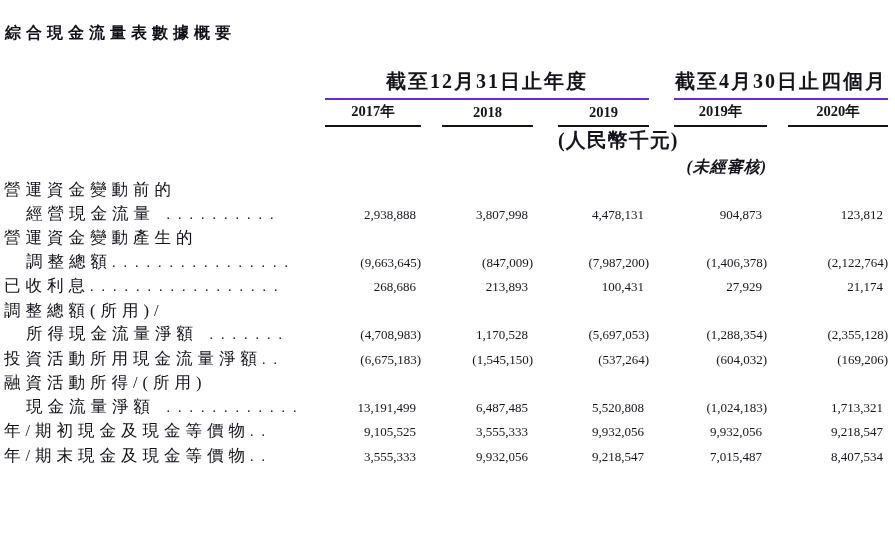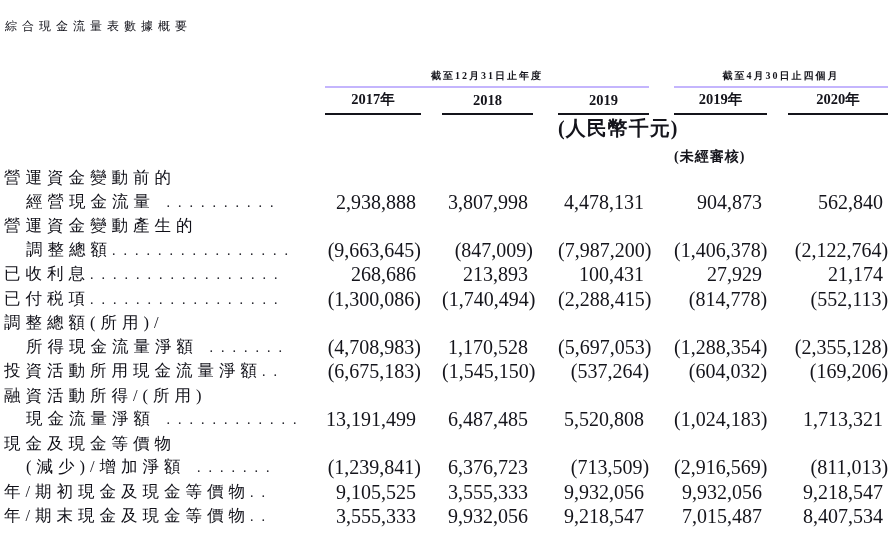--- a/index.html
+++ b/index.html
@@ -4,23 +4,23 @@
 <style>
   html, body { margin: 0; padding: 0; background: #ffffff; }
   body {
     width: 895px; height: 534px; overflow: hidden;
     font-family: "Liberation Serif", "DejaVu Serif", serif;
     color: #14141b;
   }
   .page { width: 895px; height: 534px; position: relative; }
 
   .doc-title {
-    margin: 15px 0 0 5px;
-    font-size: 12px;
-    font-weight: normal;
+    margin: 22px 0 0 5px;
+    font-size: 16px;
+    font-weight: bold;
     letter-spacing: 5px;
     line-height: 22px;
     color: #101018;
   }
 
   table.cashflow {
     border-collapse: collapse;
     table-layout: fixed;
     width: 884px;
     margin: 24px 0 0 4px;
@@ -34,24 +34,24 @@
   col.c-gG { width: 25px; }
   col.c-n4 { width: 93px; }
   col.c-s3 { width: 21px; }
   col.c-n5 { width: 100px; }
 
   th, td { padding: 0; vertical-align: bottom; font-weight: normal; }
 
   tr.group-row { height: 26px; }
   th.grp {
     font-weight: bold;
-    font-size: 10px;
+    font-size: 20px;
     letter-spacing: 2px;
     text-align: center;
-    border-bottom: 2px solid #c4b5fd;
+    border-bottom: 2px solid #6d28d9;
     padding-bottom: 3px;
     white-space: nowrap;
   }
   tr.years-row { height: 27px; }
   th.yr {
     font-weight: bold;
     font-size: 14.5px;
     text-align: center;
     border-bottom: 2px solid #14141b;
     padding-bottom: 4px;
@@ -61,23 +61,24 @@
   td.unit {
     font-weight: bold;
     font-size: 20px;
     letter-spacing: 1px;
     text-align: center;
     white-space: nowrap;
   }
   tr.unaudited-row { height: 24px; }
   td.unaudited {
     font-weight: bold;
-    font-size: 14px;
+    font-style: italic;
+    font-size: 16px;
     letter-spacing: 1px;
-    text-align: left;
+    text-align: right;
     white-space: nowrap;
   }
 
   tbody tr.r1 { height: 23px; }
   tbody tr.r2 { height: 47px; }
 
   td.lbl {
     font-size: 16.5px;
     letter-spacing: 5px;
     line-height: 23.5px;
@@ -86,21 +87,21 @@
   }
   td.lbl .indent { padding-left: 22px; }
   span.leader {
     font-size: 14px;
     letter-spacing: 8px;
     color: #14141b;
   }
 
   td.num {
     text-align: right;
-    font-size: 20px;
+    font-size: 13px;
     line-height: 23.5px;
     white-space: nowrap;
     color: #14141b;
   }
   td.num.pos { padding-right: 5px; }
   td.num.neg { padding-right: 0; }
   td.sp, th.sp, th.gap { border: none; }
 </style>
 </head>
 <body>
@@ -173,21 +174,21 @@
             <div class="indent">經營現金流量<span class="leader"> ..........</span></div>
           </td>
           <td class="num pos">2,938,888</td>
           <td class="sp"></td>
           <td class="num pos">3,807,998</td>
           <td class="sp"></td>
           <td class="num pos">4,478,131</td>
           <td class="sp"></td>
           <td class="num pos">904,873</td>
           <td class="sp"></td>
-          <td class="num pos">562,840</td>
+          <td class="num pos">123,812</td>
         </tr>
         <tr class="r2">
           <td class="lbl">
             <div>營運資金變動產生的</div>
             <div class="indent">調整總額<span class="leader">................</span></div>
           </td>
           <td class="num neg">(9,663,645)</td>
           <td class="sp"></td>
           <td class="num neg">(847,009)</td>
           <td class="sp"></td>
@@ -204,34 +205,20 @@
           <td class="num pos">268,686</td>
           <td class="sp"></td>
           <td class="num pos">213,893</td>
           <td class="sp"></td>
           <td class="num pos">100,431</td>
           <td class="sp"></td>
           <td class="num pos">27,929</td>
           <td class="sp"></td>
           <td class="num pos">21,174</td>
         </tr>
-        <tr class="r1">
-          <td class="lbl">
-            <div>已付税項<span class="leader">.................</span></div>
-          </td>
-          <td class="num neg">(1,300,086)</td>
-          <td class="sp"></td>
-          <td class="num neg">(1,740,494)</td>
-          <td class="sp"></td>
-          <td class="num neg">(2,288,415)</td>
-          <td class="sp"></td>
-          <td class="num neg">(814,778)</td>
-          <td class="sp"></td>
-          <td class="num neg">(552,113)</td>
-        </tr>
         <tr class="r2">
           <td class="lbl">
             <div>調整總額(所用)/</div>
             <div class="indent">所得現金流量淨額<span class="leader"> .......</span></div>
           </td>
           <td class="num neg">(4,708,983)</td>
           <td class="sp"></td>
           <td class="num pos">1,170,528</td>
           <td class="sp"></td>
           <td class="num neg">(5,697,053)</td>
@@ -262,35 +249,20 @@
           <td class="num pos">13,191,499</td>
           <td class="sp"></td>
           <td class="num pos">6,487,485</td>
           <td class="sp"></td>
           <td class="num pos">5,520,808</td>
           <td class="sp"></td>
           <td class="num neg">(1,024,183)</td>
           <td class="sp"></td>
           <td class="num pos">1,713,321</td>
         </tr>
-        <tr class="r2">
-          <td class="lbl">
-            <div>現金及現金等價物</div>
-            <div class="indent">(減少)/增加淨額<span class="leader"> .......</span></div>
-          </td>
-          <td class="num neg">(1,239,841)</td>
-          <td class="sp"></td>
-          <td class="num pos">6,376,723</td>
-          <td class="sp"></td>
-          <td class="num neg">(713,509)</td>
-          <td class="sp"></td>
-          <td class="num neg">(2,916,569)</td>
-          <td class="sp"></td>
-          <td class="num neg">(811,013)</td>
-        </tr>
         <tr class="r1">
           <td class="lbl">
             <div>年/期初現金及現金等價物<span class="leader">..</span></div>
           </td>
           <td class="num pos">9,105,525</td>
           <td class="sp"></td>
           <td class="num pos">3,555,333</td>
           <td class="sp"></td>
           <td class="num pos">9,932,056</td>
           <td class="sp"></td>

